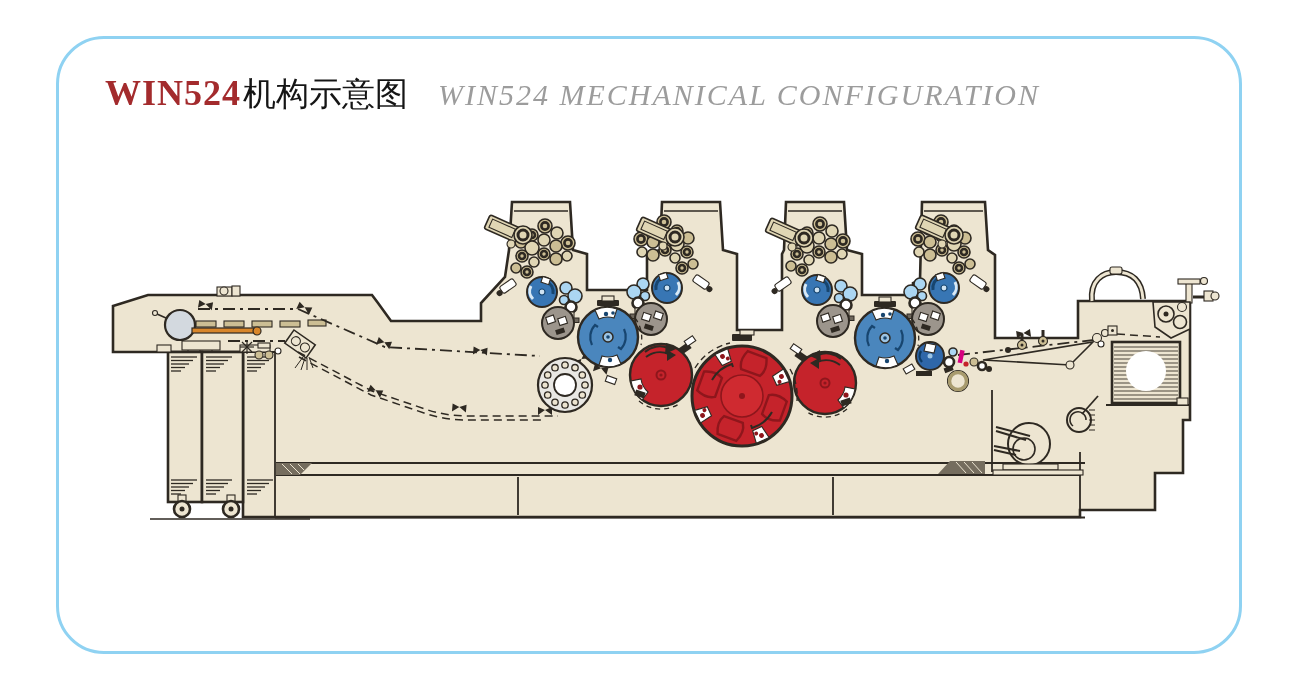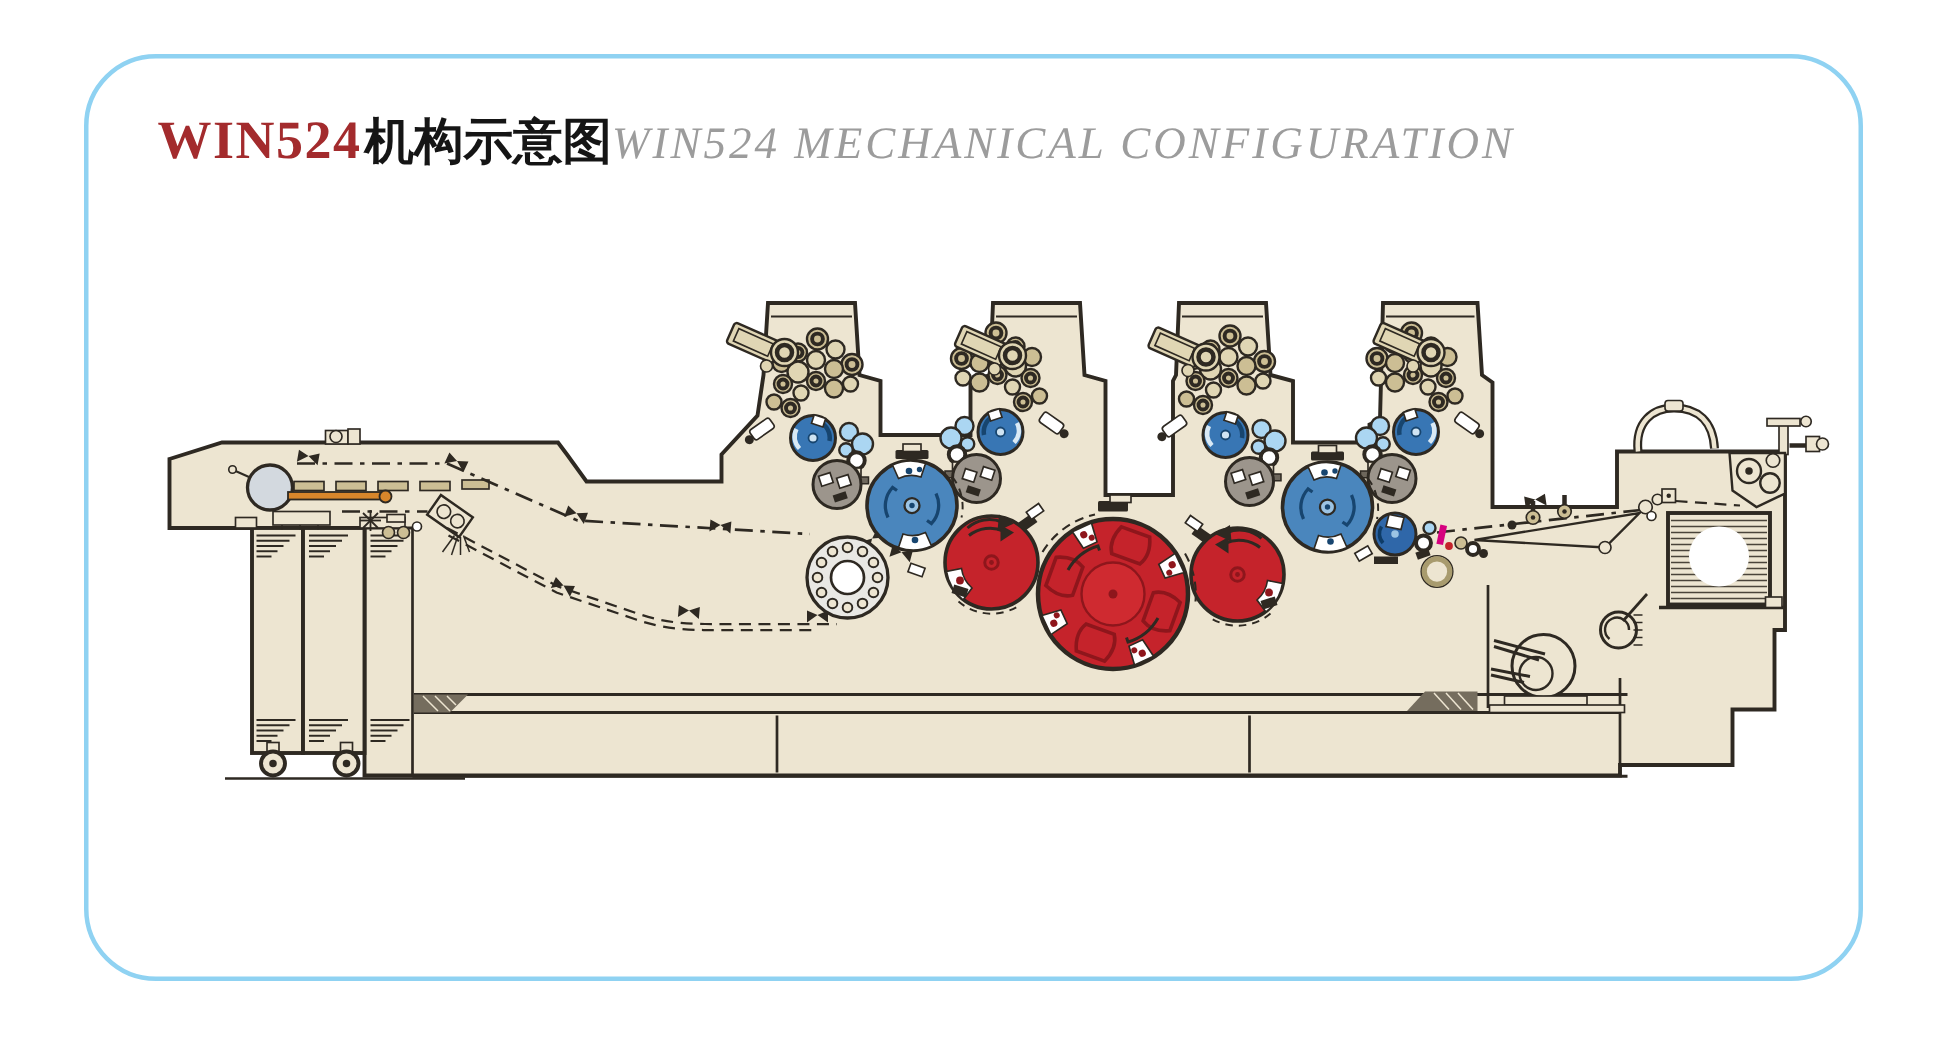--- a/index.html
+++ b/index.html
@@ -9,22 +9,22 @@
     --c-red_dark:#8E161C; --c-gray_cyl:#9C958C; --c-tan:#CCBE94; --c-tan_light:#E0D6B4;
     --c-drum:#E9E8E4; --c-orange:#D8862B; --c-magenta:#D6017F; --c-olive:#A89B6E;
   }
   html,body{margin:0;padding:0;background:#fff;}
   .page{position:relative;width:1300px;height:692px;background:#fff;overflow:hidden;
         font-family:"Liberation Serif", serif;}
   .frame{position:absolute;left:56px;top:36px;width:1180px;height:612px;
          border:3.5px solid var(--c-frame);border-radius:48px;}
   .title-row{position:absolute;left:105px;top:74px;white-space:nowrap;line-height:1.1;}
   .t-brand{color:var(--c-title_red);font-size:36px;font-weight:700;letter-spacing:1px;}
-  .t-cn{color:#151515;font-size:33px;font-weight:700;margin-left:2px;}
-  .t-en{color:var(--c-title_gray);font-size:30px;font-style:italic;letter-spacing:2px;}
+  .t-cn{color:#151515;font-size:33px;font-weight:400;margin-left:2px;}
+  .t-en{color:var(--c-title_gray);font-size:30px;font-style:italic;letter-spacing:2px;margin-left:30px;}
   svg{position:absolute;left:0;top:0;}
   .fb{fill:var(--c-body)} .fw{fill:#fff} .fn{fill:none} .ft{fill:var(--c-tan)}
   .ftl{fill:var(--c-tan_light)} .fbl{fill:var(--c-blue)} .fbp{fill:var(--c-blue_plate)}
   .fbd{fill:var(--c-blue_dark)} .flb{fill:var(--c-light_blue)} .fr{fill:var(--c-red)}
   .frd{fill:var(--c-red_dark)} .frl{fill:var(--c-red_light)} .fg{fill:var(--c-gray_cyl)}
   .fo{fill:var(--c-outline)} .fdr{fill:var(--c-drum)}
   .so{stroke:var(--c-outline);stroke-width:1.6}
   .so1{stroke:var(--c-outline);stroke-width:1.1}
   .so2{stroke:var(--c-outline);stroke-width:2.6}
   .ln{fill:none;stroke:var(--c-outline)}

